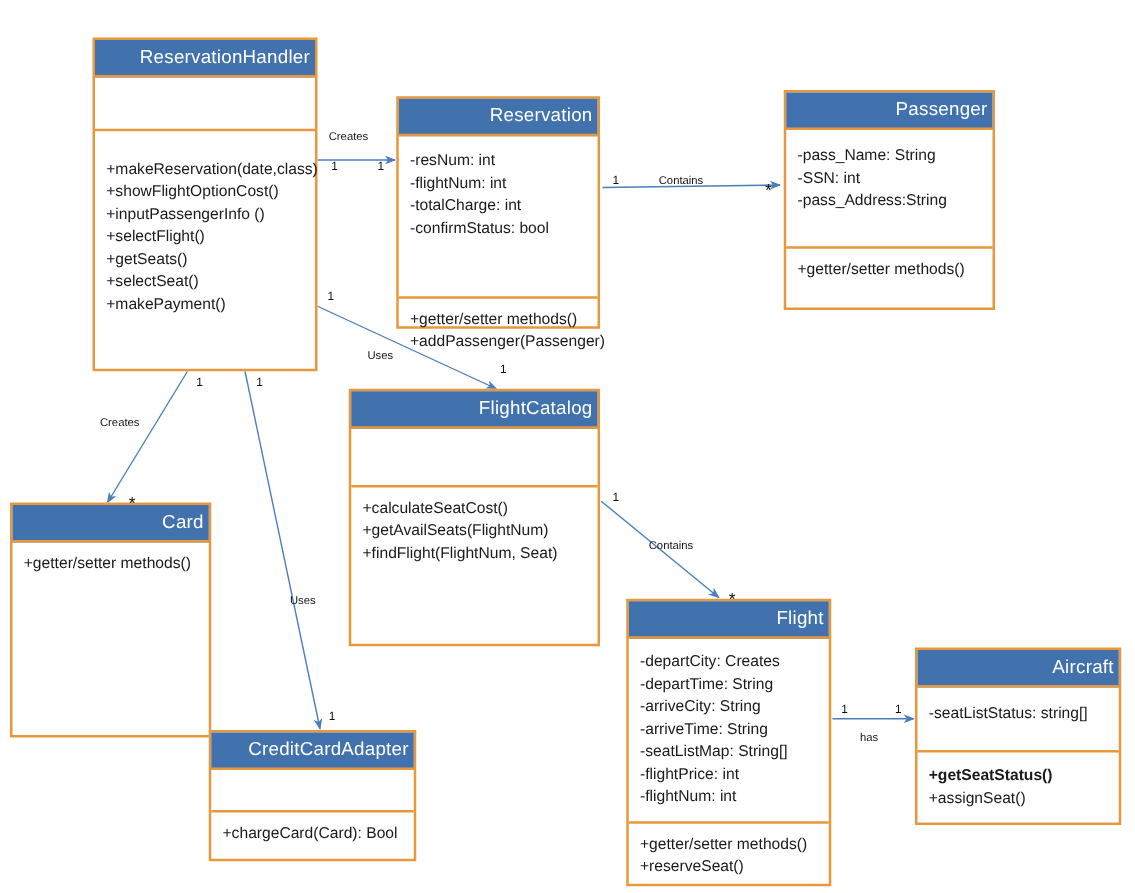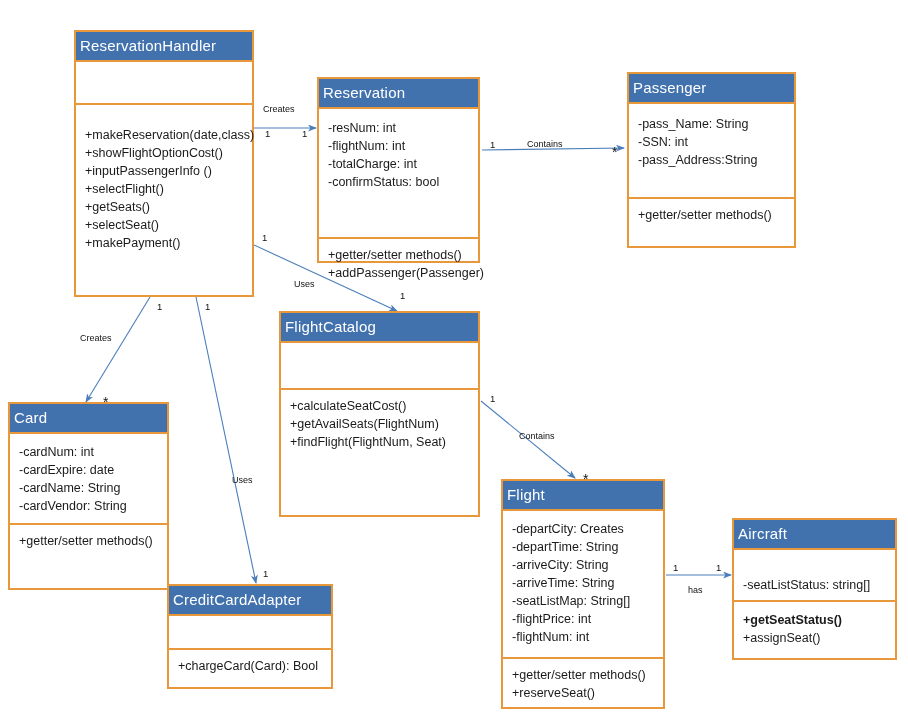--- a/index.html
+++ b/index.html
@@ -27,21 +27,21 @@
   .uml-class {
     position: absolute;
     box-sizing: border-box;
     background: #ffffff;
     border: 2px solid #E8983A;
     z-index: 5;
   }
   .uml-header {
     background: #4272AE;
     color: #ffffff;
-    text-align: left;
+    text-align: right;
     font-size: 15px;
     line-height: 1.15;
     padding: 5px 4px 6px 4px;
     border-bottom: 2px solid #E8983A;
     letter-spacing: 0.2px;
     font-weight: normal;
     white-space: nowrap;
     overflow: hidden;
   }
   .uml-section {
@@ -183,26 +183,20 @@
     <div class="uml-section" style="height:45px;"></div>
     <div class="uml-section">
       <div class="uml-row">+calculateSeatCost()</div>
       <div class="uml-row">+getAvailSeats(FlightNum)</div>
       <div class="uml-row">+findFlight(FlightNum, Seat)</div>
     </div>
   </div>
 
   <div class="uml-class" style="left:8px; top:402px; width:161px; height:188px;">
     <div class="uml-header">Card</div>
-    <div class="uml-section" style="height:89px;">
-      <div class="uml-row" style="margin-top:2px;">-cardNum: int</div>
-      <div class="uml-row">-cardExpire: date</div>
-      <div class="uml-row">-cardName: String</div>
-      <div class="uml-row">-cardVendor: String</div>
-    </div>
     <div class="uml-section">
       <div class="uml-row">+getter/setter methods()</div>
     </div>
   </div>
 
   <div class="uml-class" style="left:167px; top:584px; width:166px; height:105px;">
     <div class="uml-header">CreditCardAdapter</div>
     <div class="uml-section" style="height:32px;"></div>
     <div class="uml-section">
       <div class="uml-row">+chargeCard(Card): Bool</div>
@@ -222,21 +216,21 @@
     </div>
     <div class="uml-section">
       <div class="uml-row">+getter/setter methods()</div>
       <div class="uml-row">+reserveSeat()</div>
     </div>
   </div>
 
   <div class="uml-class" style="left:732px; top:518px; width:165px; height:142px;">
     <div class="uml-header">Aircraft</div>
     <div class="uml-section" style="height:50px;">
-      <div class="uml-row" style="margin-top:19px;">-seatListStatus:  string[]</div>
+      <div class="uml-row" style="margin-top:4px;">-seatListStatus:  string[]</div>
     </div>
     <div class="uml-section">
       <div class="uml-row" style="margin-top:2px;font-weight:bold;">+getSeatStatus()</div>
       <div class="uml-row">+assignSeat()</div>
     </div>
   </div>
 
 </div>
 
 </body></html>

